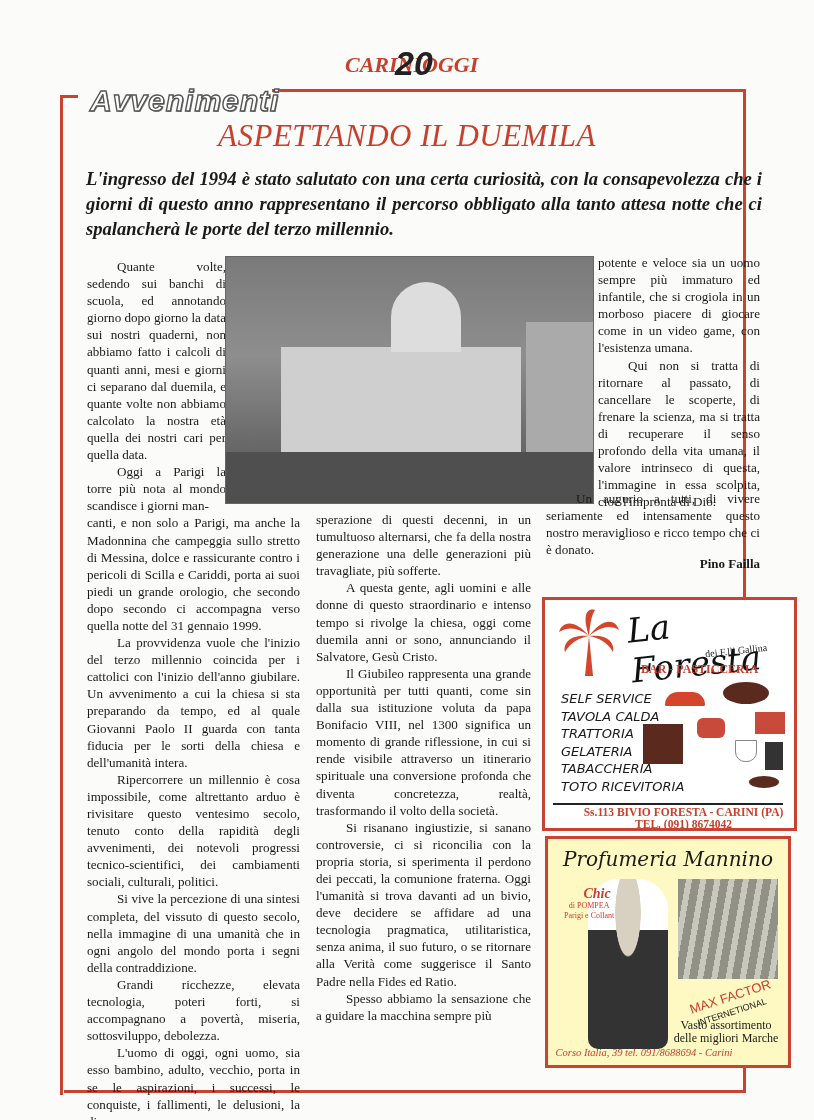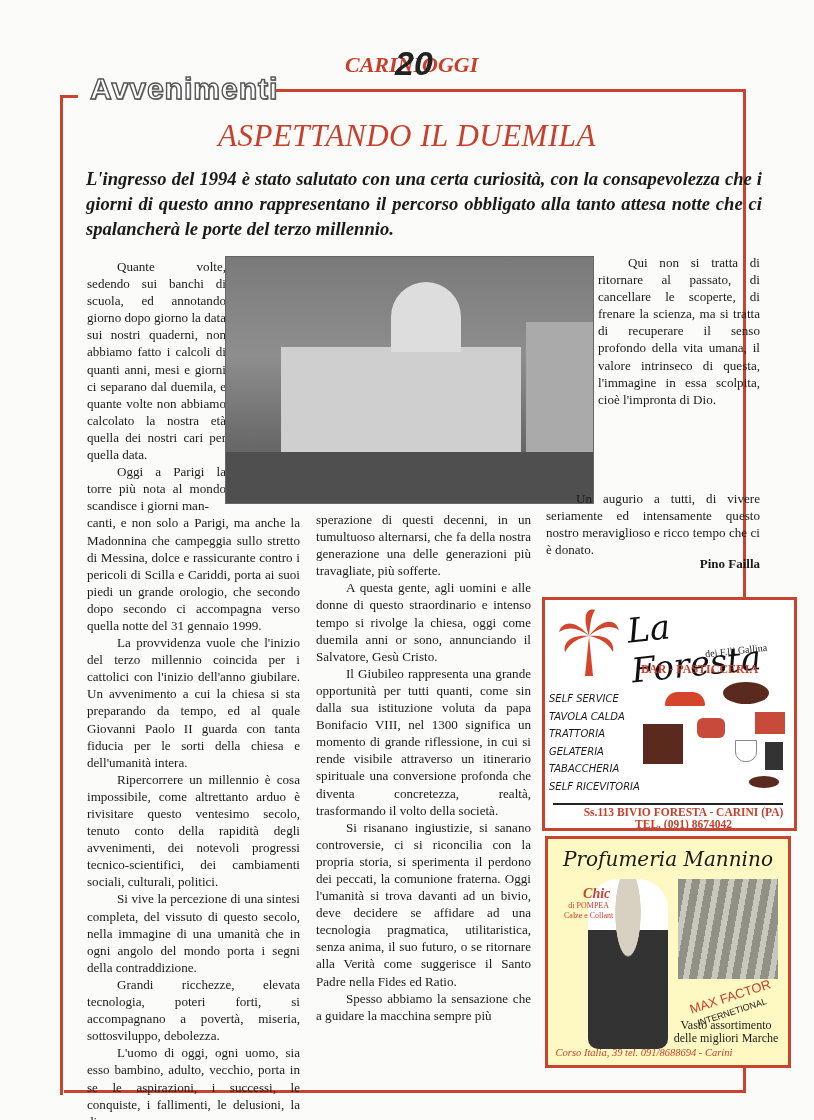--- a/index.html
+++ b/index.html
@@ -6,23 +6,23 @@
   body { width:814px; height:1120px; background:#fbfbf9; position:relative; overflow:hidden;
          font-family:"Liberation Serif", serif; color:#1a1a1a; }
   .abs { position:absolute; }
   
   .frame-left { left:60px; top:95px; width:3px; height:1000px; background:#c8442e; }
   .frame-top-l { left:60px; top:95px; width:18px; height:3px; background:#c8442e; }
   .frame-top-r { left:272px; top:89px; width:474px; height:3px; background:#c8442e; }
   .frame-right { left:743px; top:89px; width:3px; height:510px; background:#c8442e; }
   .frame-right2 { left:743px; top:1060px; width:3px; height:32px; background:#c8442e; }
   .frame-bottom { left:64px; top:1090px; width:682px; height:3px; background:#c8442e; }
-  .section { left:90px; top:72px; font-family:"Liberation Sans", sans-serif; font-weight:bold;
+  .section { left:90px; top:84px; font-family:"Liberation Sans", sans-serif; font-weight:bold;
              font-size:30px; letter-spacing:1px; color:#fff;
-             -webkit-text-stroke:1.4px #555; text-shadow:1px 1px 0 #888; }
+             -webkit-text-stroke:1.4px #555; text-shadow:1px 1px 0 #888;font-style:italic; }
   .masthead { left:345px; top:52px; font-family:"Liberation Serif", serif; font-style:italic; font-weight:bold;
               font-size:22px; color:#c8402c; }
   .masthead .num { position:absolute; left:50px; top:-8px; color:#222; font-size:34px; font-style:italic;
                    font-family:"Liberation Sans", sans-serif; }
   .title { left:0; width:814px; top:118px; text-align:center; font-style:italic; font-size:31px;
            color:#c8402c; letter-spacing:0.5px; }
   .lead { left:86px; width:676px; top:166px; font-style:italic; font-weight:bold; font-size:18.6px;
           line-height:25px; text-align:justify; text-align-last:left; }
   .col { font-size:13.1px; line-height:17.1px; text-align:justify; }
   .col p { margin:0; text-indent:30px; }
@@ -38,21 +38,21 @@
   .dome { left:165px; top:25px; width:70px; height:70px; border-radius:50% 50% 0 0; background:#ddd; }
   .facade { left:55px; top:90px; width:240px; height:110px; background:#cfcfcf; }
   .colonnade { left:300px; top:65px; width:70px; height:140px; background:#aaa; }
   .plaza { left:0; top:195px; width:367px; height:51px; background:#4f4f4f; }
   .ad1 { left:542px; top:597px; width:249px; height:228px; border:3px solid #c8442e; background:#fff; }
   .ad2 { left:545px; top:836px; width:240px; height:226px; border:3px solid #c8442e; background:#fef9c3; }
   .palm { left:14px; top:8px; width:60px; height:70px; }
   .ad1 .brand { left:84px; top:2px; font-family:"DejaVu Serif", serif; font-size:34px; font-style:italic; color:#111; transform:rotate(-6deg); }
   .ad1 .sub { left:160px; top:45px; font-size:10px; transform:rotate(-6deg); }
   .ad1 .kind { left:96px; top:62px; font-size:12px; font-weight:bold; color:#c8402c; }
-  .ad1 .svc { left:4px; top:90px; font-family:"DejaVu Sans", sans-serif; font-style:italic; font-size:10px; line-height:17.5px; }
+  .ad1 .svc { left:16px; top:90px; font-family:"DejaVu Sans", sans-serif; font-style:italic; font-size:13px; line-height:17.5px; }
   .ad1 .rule { left:8px; top:203px; width:230px; height:2px; background:#222; }
   .ad1 .addr { left:0; width:277px; top:206px; text-align:center; font-weight:bold; font-size:11.5px; color:#c8402c; line-height:12px; }
   .ad2 .brand { left:0; width:240px; top:8px; text-align:center; font-family:"DejaVu Serif", serif; font-style:italic; font-size:20px; }
   .ad2 .chic { left:16px; top:50px; text-align:center; font-size:8px; color:#c8402c; line-height:10px; }
   .ad2 .chic b { font-size:14px; font-style:italic;margin-left:16px; }
   .ad2 .model { left:40px; top:40px; width:80px; height:170px; background:radial-gradient(ellipse at 50% 20%,#d8d0c0 0 22%,transparent 23%),linear-gradient(#fff 0 30%,#333 30% 100%); border-radius:30px 30px 10px 10px; }
   .ad2 .products { left:130px; top:40px; width:100px; height:100px; background:repeating-linear-gradient(100deg,#777 0 8px,#bbb 8px 14px); opacity:.8; }
   .ad2 .mf { left:140px; top:150px; color:#c8402c; font-family:"Liberation Sans", sans-serif; font-size:13px; transform:rotate(-18deg); }
   .ad2 .intl { left:148px; top:168px; font-family:"Liberation Sans", sans-serif; font-size:9px; transform:rotate(-18deg); }
   .ad2 .vasto { left:120px; top:180px; width:116px; text-align:center; font-size:12px; line-height:13px; }
@@ -99,20 +99,21 @@
 
 <div class="abs col col2">
   <p class="noind">sperazione di questi decenni, in un tumultuoso alternarsi, che fa della nostra generazione una delle generazioni più travagliate, più sofferte.</p>
   <p>A questa gente, agli uomini e alle donne di questo straordinario e intenso tempo si rivolge la chiesa, oggi come duemila anni or sono, annunciando il Salvatore, Gesù Cristo.</p>
   <p>Il Giubileo rappresenta una grande opportunità per tutti quanti, come sin dalla sua istituzione voluta da papa Bonifacio VIII, nel 1300 significa un momento di grande riflessione, in cui si rende visibile attraverso un itinerario spirituale una conversione profonda che diventa concretezza, realtà, trasformando il volto della società.</p>
   <p>Si risanano ingiustizie, si sanano controversie, ci si riconcilia con la propria storia, si sperimenta il perdono dei peccati, la comunione fraterna. Oggi l'umanità si trova davanti ad un bivio, deve decidere se affidare ad una tecnologia pragmatica, utilitaristica, senza anima, il suo futuro, o se ritornare alla Verità come suggerisce il Santo Padre nella Fides ed Ratio.</p>
   <p>Spesso abbiamo la sensazione che a guidare la macchina sempre più</p>
 </div>
 
 <div class="abs col col3">
+  <p class="noind">potente e veloce sia un uomo sempre più immaturo ed infantile, che si crogiola in un morboso piacere di giocare come in un video game, con l'esistenza umana.</p>
   <p>Qui non si tratta di ritornare al passato, di cancellare le scoperte, di frenare la scienza, ma si tratta di recuperare il senso profondo della vita umana, il valore intrinseco di questa, l'immagine in essa scolpita, cioè l'impronta di Dio.</p>
 </div>
 <div class="abs col col3b">
   <p>Un augurio a tutti, di vivere seriamente ed intensamente questo nostro meraviglioso e ricco tempo che ci è donato.</p>
 </div>
 <div class="abs sig">Pino Failla</div>
 
 <div class="abs ad1">
   <svg class="abs palm" viewBox="0 0 60 70">
     <path d="M30 28 L26 68 L34 68 Z" fill="#d4452c"></path>
@@ -120,21 +121,21 @@
   </svg>
   <div class="abs brand">La Foresta</div>
   <div class="abs sub">dei F.lli Gallina</div>
   <div class="abs kind">BAR - PASTICCERIA</div>
   <div class="abs svc">
     <div>SELF SERVICE</div>
     <div>TAVOLA CALDA</div>
     <div>TRATTORIA</div>
     <div>GELATERIA</div>
     <div>TABACCHERIA</div>
-    <div>SELF RICEVITORIA</div>
+    <div>TOTO RICEVITORIA</div>
   </div>
   <div class="abs" style="left:120px;top:92px;width:120px;height:100px;">
     <div class="abs" style="left:0;top:0;width:40px;height:14px;background:#d4452c;border-radius:20px 20px 2px 2px;"></div>
     <div class="abs" style="left:58px;top:-10px;width:46px;height:22px;background:#5a2a1e;border-radius:50%;"></div>
     <div class="abs" style="left:-22px;top:32px;width:40px;height:40px;background:#5a2a1e;"></div>
     <div class="abs" style="left:32px;top:26px;width:28px;height:20px;background:#c84a3a;border-radius:6px;"></div>
     <div class="abs" style="left:70px;top:48px;width:20px;height:20px;border:1px solid #888;border-radius:0 0 10px 10px;"></div>
     <div class="abs" style="left:90px;top:20px;width:30px;height:22px;background:#c84a3a;"></div>
     <div class="abs" style="left:100px;top:50px;width:18px;height:28px;background:#333;"></div>
     <div class="abs" style="left:84px;top:84px;width:30px;height:12px;background:#5a2a1e;border-radius:50%;"></div>
@@ -145,21 +146,21 @@
     <div>TEL. (091)  8674042</div>
   </div>
 </div>
 
 <div class="abs ad2">
   <div class="abs brand">Profumeria Mannino</div>
   <div class="abs model"></div>
   <div class="abs chic">
     <b>Chic</b><br>
     <span>di POMPEA</span><br>
-    <span>Calze e Collant</span>
+    <span>Parigi e Collant</span>
   </div>
   <div class="abs products"></div>
   <div class="abs mf">MAX FACTOR</div>
   <div class="abs intl">INTERNETIONAL</div>
   <div class="abs vasto">
     <div>Vasto assortimento</div>
     <div>delle migliori Marche</div>
   </div>
   <div class="abs addr">Corso Italia, 39 tel. 091/8688694 - Carini</div>
 </div>

